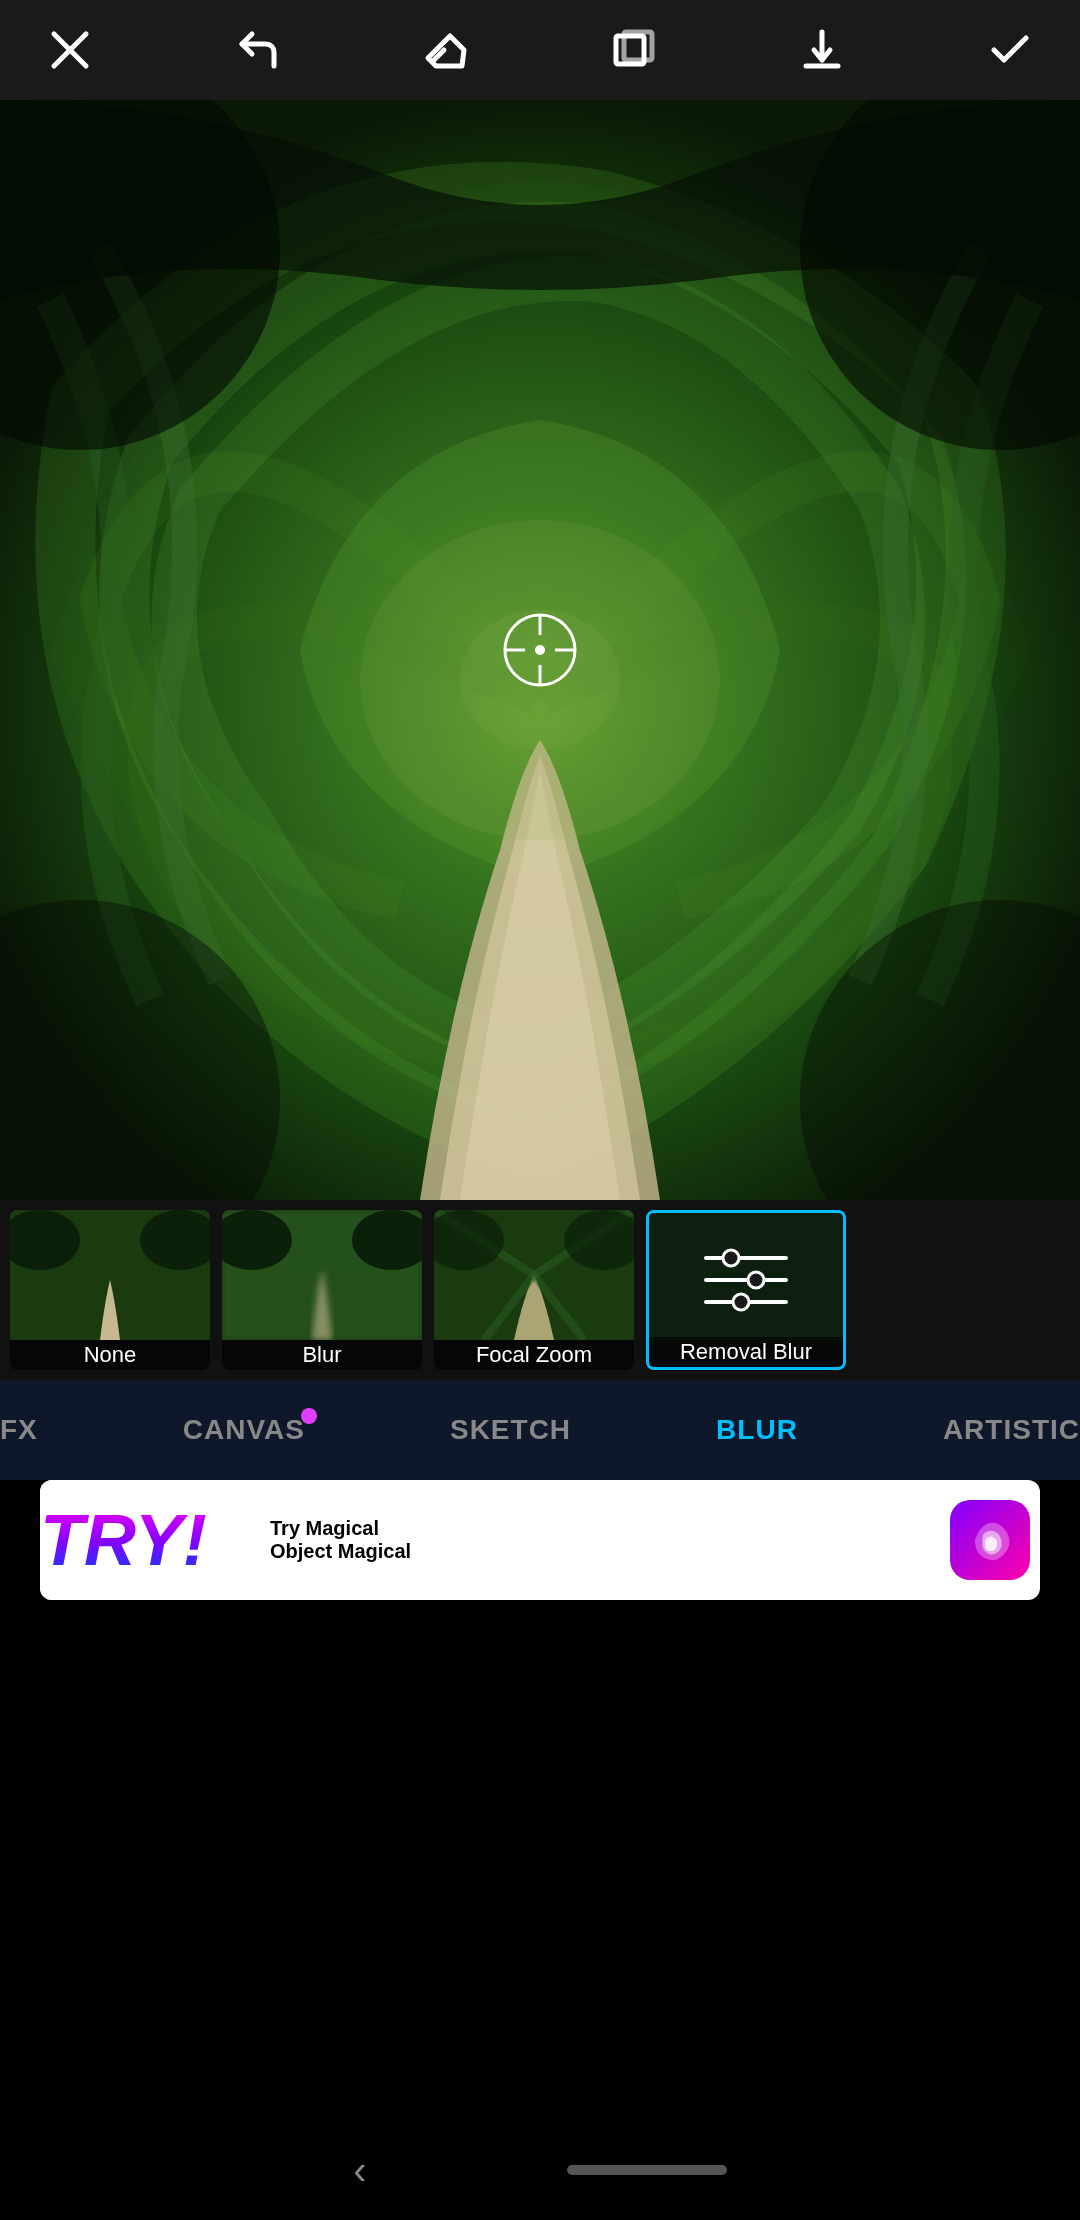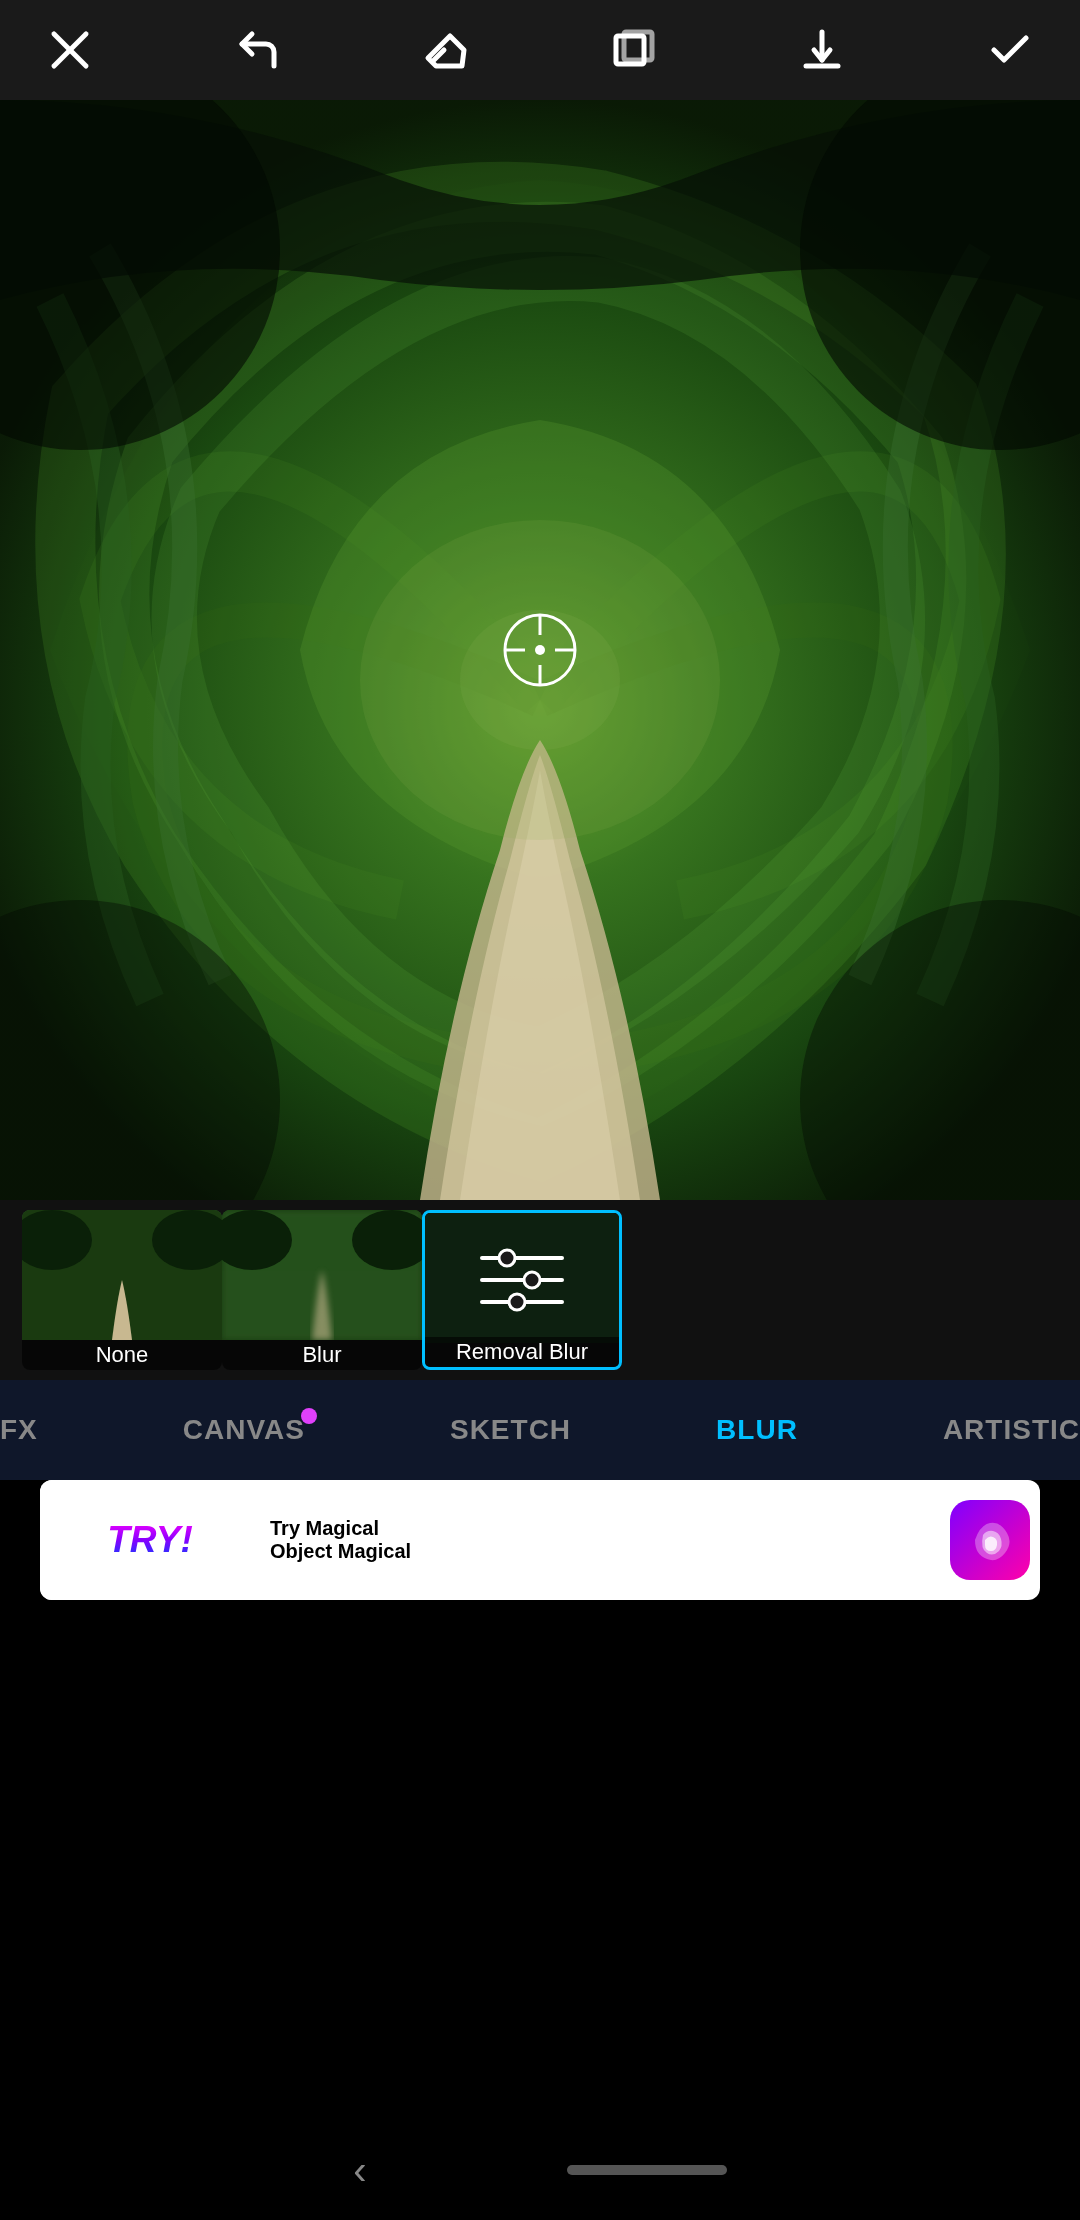--- a/index.html
+++ b/index.html
@@ -72,22 +72,22 @@
     
     .filter-row {
       position: absolute;
       top: 1200px;
       left: 0;
       width: 1080px;
       height: 180px;
       background: #111;
       display: flex;
       align-items: center;
-      padding: 0 22px;
-      gap: 0;
+      padding: 0 10px;
+      gap: 12px;
       overflow: hidden;
     }
     .filter-thumb {
       flex: 0 0 200px;
       height: 160px;
       border-radius: 8px;
       overflow: hidden;
       position: relative;
       cursor: pointer;
     }
@@ -163,22 +163,21 @@
       align-items: center;
       overflow: hidden;
       cursor: pointer;
     }
     .ad-try {
       width: 220px;
       height: 100%;
       background: #fff;
       display: flex;
       align-items: center;
-      justify-content: center;
-      font-size: 37px;
+      font-size: 72px;
       font-weight: 900;
       font-style: italic;
     }
     .ad-try span {
       background: linear-gradient(180deg, #ff00ff 0%, #8800ff 50%, #0044ff 100%);
       -webkit-background-clip: text;
       -webkit-text-fill-color: transparent;
       background-clip: text;
     }
     .ad-text {
@@ -391,20 +390,36 @@
         <rect width="200" height="130" fill="#1a3a10"></rect>
         <rect width="200" height="130" fill="#2a5a20" filter="url(#blur1)" opacity="0.7"></rect>
         <path d="M 90 130 Q 95 80 100 60 Q 105 80 110 130Z" fill="#c8b890" opacity="0.6" filter="url(#blur1)"></path>
         <ellipse cx="30" cy="30" rx="40" ry="30" fill="#0a2008"></ellipse>
         <ellipse cx="170" cy="30" rx="40" ry="30" fill="#0a2008"></ellipse>
       </svg>
     </div>
     <div class="filter-thumb-label">Blur</div>
   </div>
 
+  <div class="filter-thumb">
+    <div class="filter-thumb-img">
+      <svg width="200" height="130" viewBox="0 0 200 130">
+        <rect width="200" height="130" fill="#1a3a10"></rect>
+        <path d="M 80 130 Q 90 85 100 65 Q 110 85 120 130Z" fill="#d0c090" opacity="0.8"></path>
+
+        <line x1="100" y1="65" x2="0" y2="0" stroke="#2a6020" stroke-width="8" opacity="0.5"></line>
+        <line x1="100" y1="65" x2="200" y2="0" stroke="#2a6020" stroke-width="8" opacity="0.5"></line>
+        <line x1="100" y1="65" x2="50" y2="130" stroke="#2a6020" stroke-width="8" opacity="0.5"></line>
+        <line x1="100" y1="65" x2="150" y2="130" stroke="#2a6020" stroke-width="8" opacity="0.5"></line>
+        <ellipse cx="30" cy="30" rx="40" ry="30" fill="#0a2008" opacity="0.7"></ellipse>
+        <ellipse cx="170" cy="30" rx="40" ry="30" fill="#0a2008" opacity="0.7"></ellipse>
+      </svg>
+    </div>
+    <div class="filter-thumb-label">Focal Zoom</div>
+  </div>
 
   <div class="filter-thumb active">
     <div class="filter-thumb-img" style="background:#0d2010; display:flex; align-items:center; justify-content:center;">
 
       <svg width="100" height="80" viewBox="0 0 100 80" fill="none" xmlns="http://www.w3.org/2000/svg">
         <line x1="10" y1="20" x2="90" y2="20" stroke="#fff" stroke-width="4" stroke-linecap="round"></line>
         <circle cx="35" cy="20" r="8" fill="#1a1a1a" stroke="#fff" stroke-width="3"></circle>
         <line x1="10" y1="42" x2="90" y2="42" stroke="#fff" stroke-width="4" stroke-linecap="round"></line>
         <circle cx="60" cy="42" r="8" fill="#1a1a1a" stroke="#fff" stroke-width="3"></circle>
         <line x1="10" y1="64" x2="90" y2="64" stroke="#fff" stroke-width="4" stroke-linecap="round"></line>

